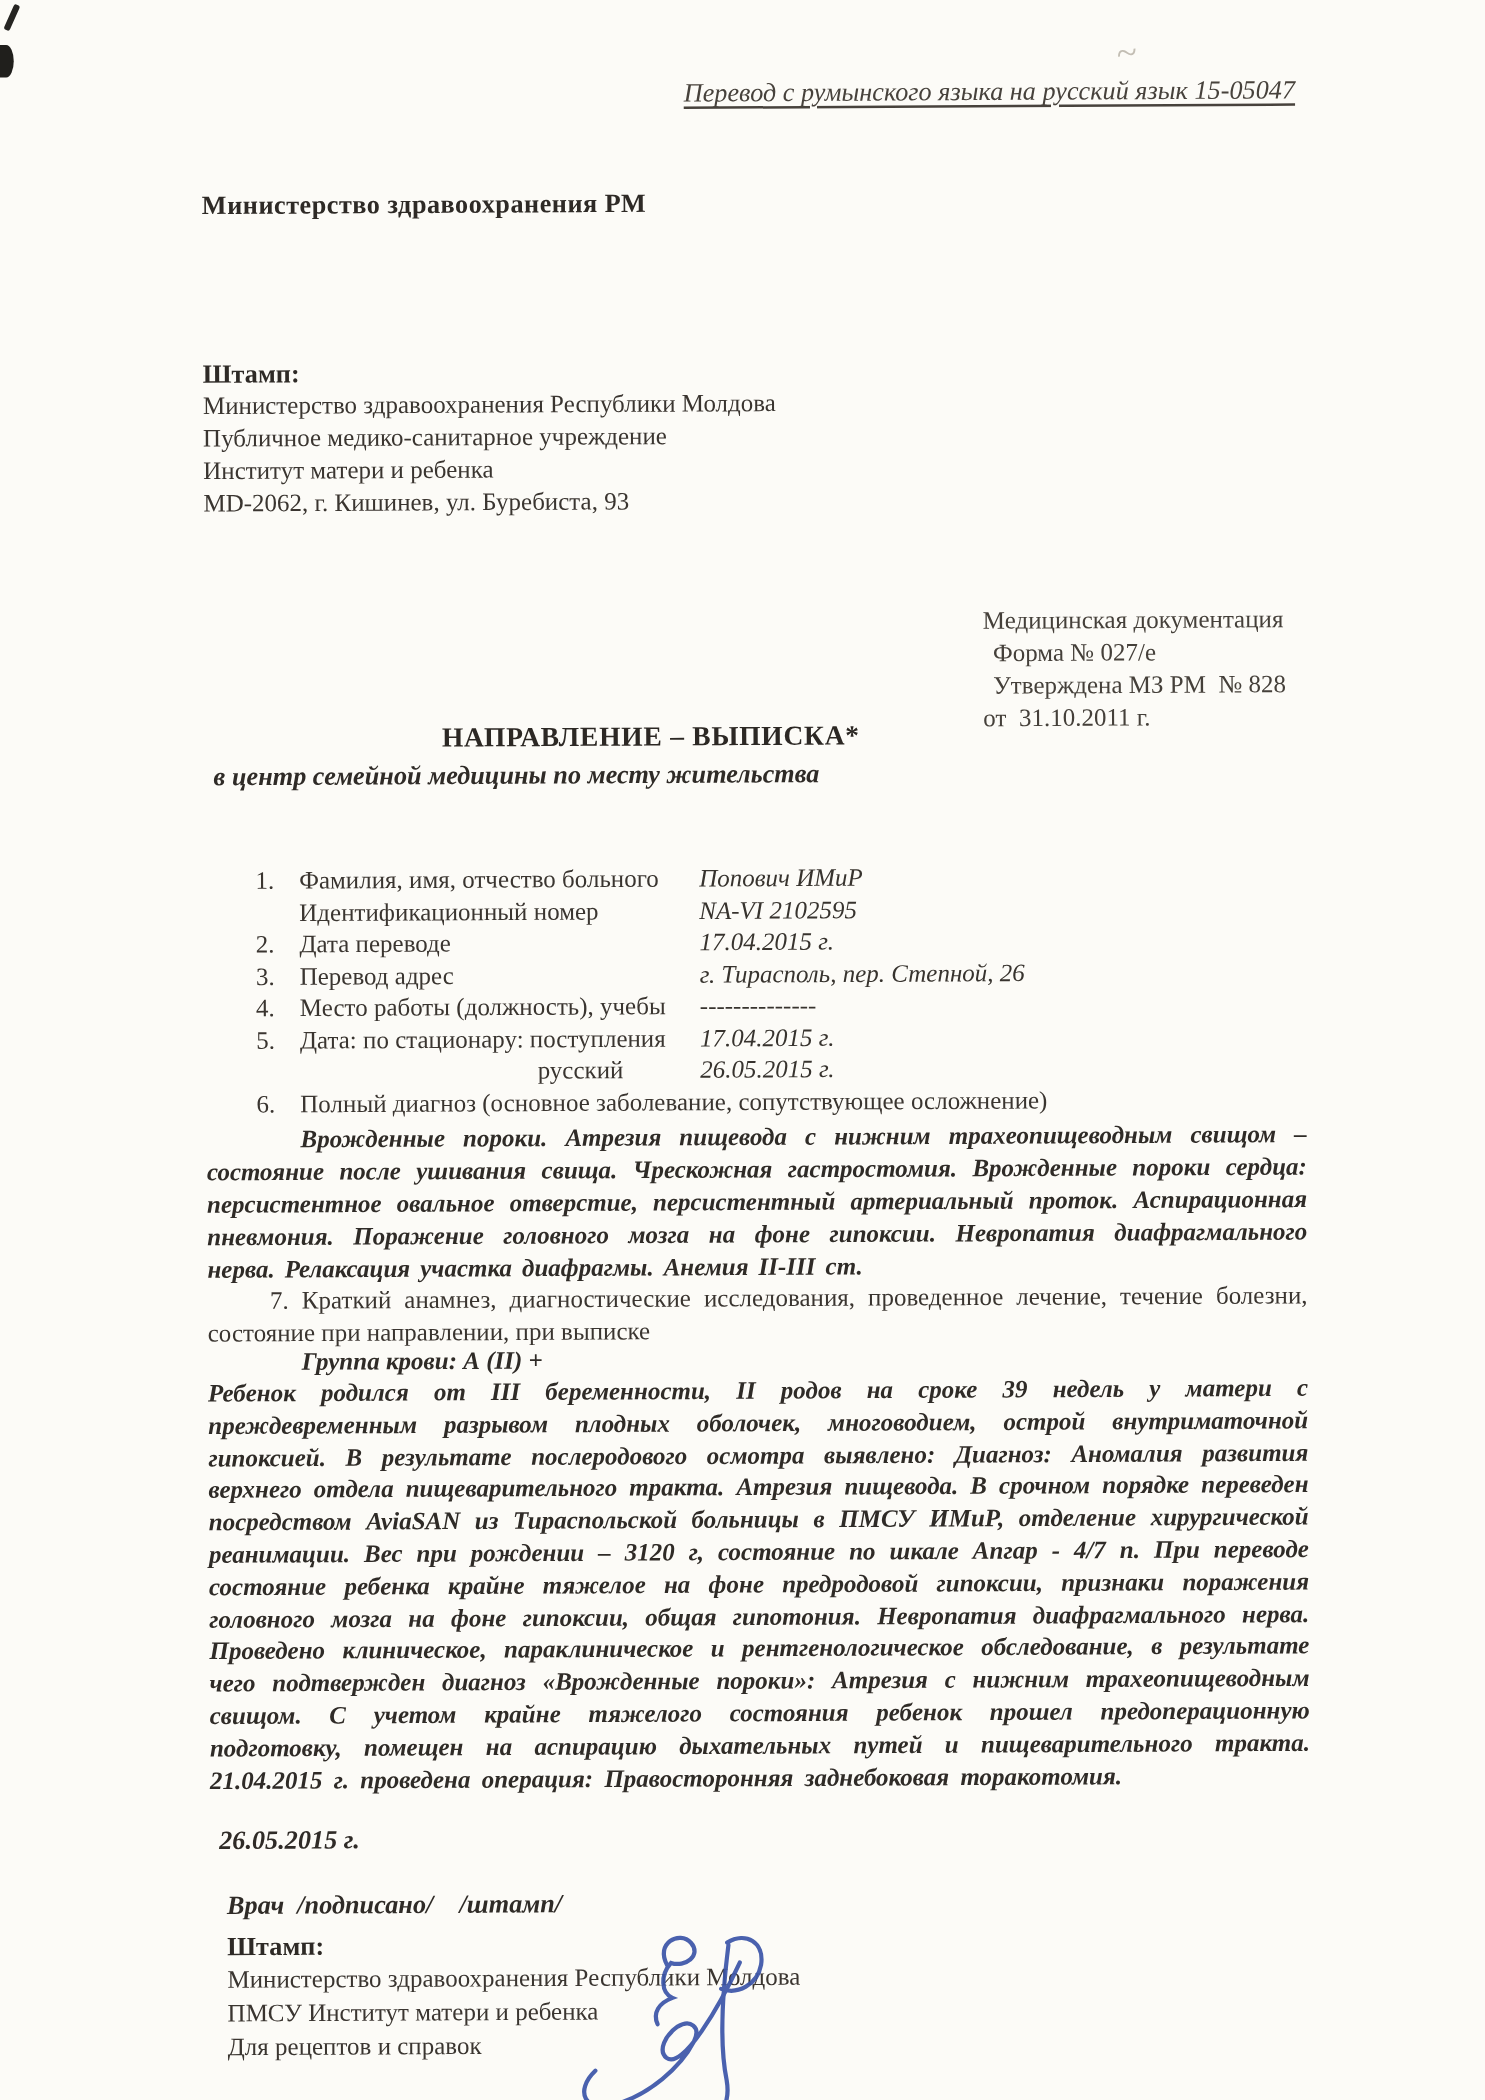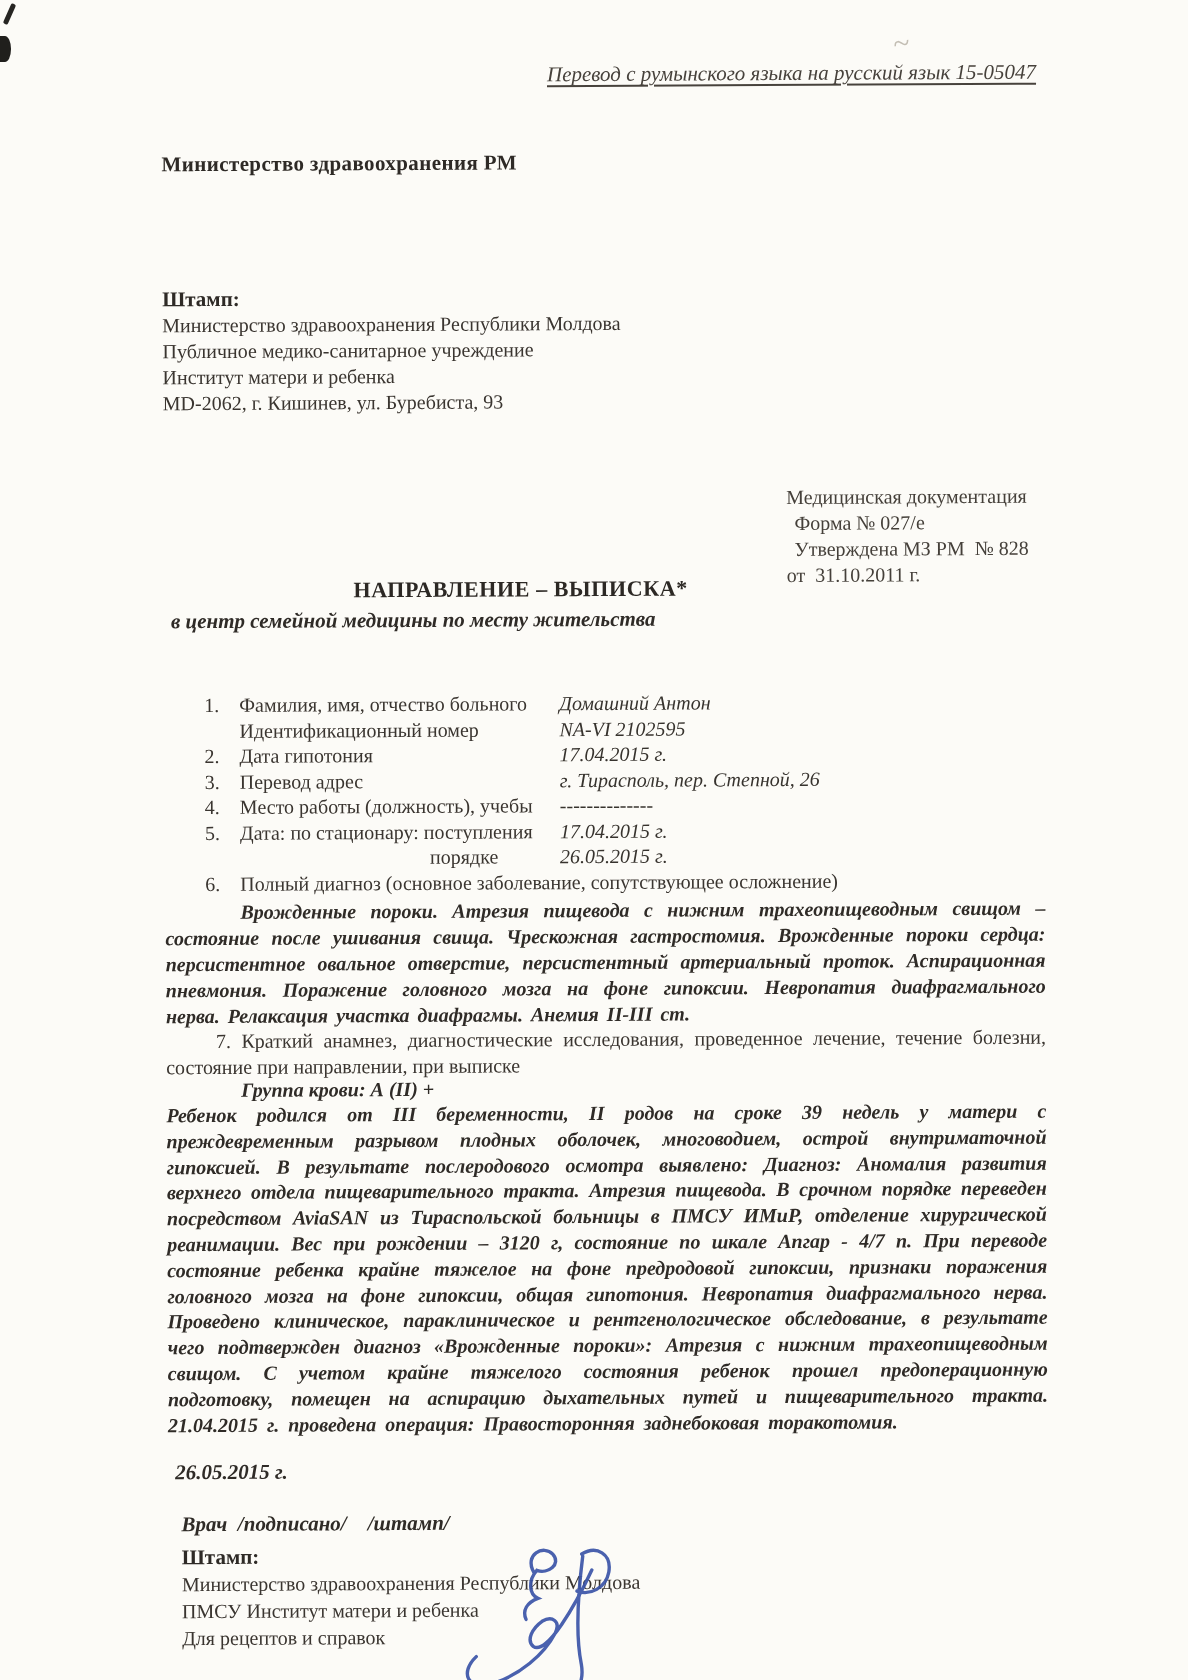--- a/index.html
+++ b/index.html
@@ -110,50 +110,50 @@
       <div class="pre">от  31.10.2011 г.</div>
     </div>
 
     <div class="abs doc-title">НАПРАВЛЕНИЕ – ВЫПИСКА*</div>
     <div class="abs doc-subtitle">в центр семейной медицины по месту жительства</div>
 
     <div class="abs fields">
       <div class="frow">
         <span class="num">1.</span>
         <span class="lab">Фамилия, имя, отчество больного</span>
-        <span class="val">Домашний Антон</span>
+        <span class="val">Попович ИМиР</span>
       </div>
       <div class="frow">
         <span class="num"></span>
         <span class="lab">Идентификационный номер</span>
         <span class="val">NA-VI 2102595</span>
       </div>
       <div class="frow">
         <span class="num">2.</span>
-        <span class="lab">Дата гипотония</span>
+        <span class="lab">Дата переводе</span>
         <span class="val">17.04.2015 г.</span>
       </div>
       <div class="frow">
         <span class="num">3.</span>
         <span class="lab">Перевод адрес</span>
         <span class="val">г. Тирасполь, пер. Степной, 26</span>
       </div>
       <div class="frow">
         <span class="num">4.</span>
         <span class="lab">Место работы (должность), учебы</span>
         <span class="val">--------------</span>
       </div>
       <div class="frow">
         <span class="num">5.</span>
         <span class="lab">Дата: по стационару: поступления</span>
         <span class="val">17.04.2015 г.</span>
       </div>
       <div class="frow sub2">
         <span class="num"></span>
-        <span class="lab">порядке</span>
+        <span class="lab">русский</span>
         <span class="val">26.05.2015 г.</span>
       </div>
     </div>
 
     <div class="abs item-line item6">
       <span class="num">6.</span>
       <span class="lab">Полный диагноз (основное заболевание, сопутствующее осложнение)</span>
     </div>
     <div class="abs diagnosis-text">Врожденные пороки. Атрезия пищевода с нижним трахеопищеводным свищом – состояние после ушивания свища. Чрескожная гастростомия. Врожденные пороки сердца: персистентное овальное отверстие, персистентный артериальный проток. Аспирационная пневмония. Поражение головного мозга на фоне гипоксии. Невропатия диафрагмального нерва.  Релаксация участка диафрагмы. Анемия II-III ст.</div>
 

